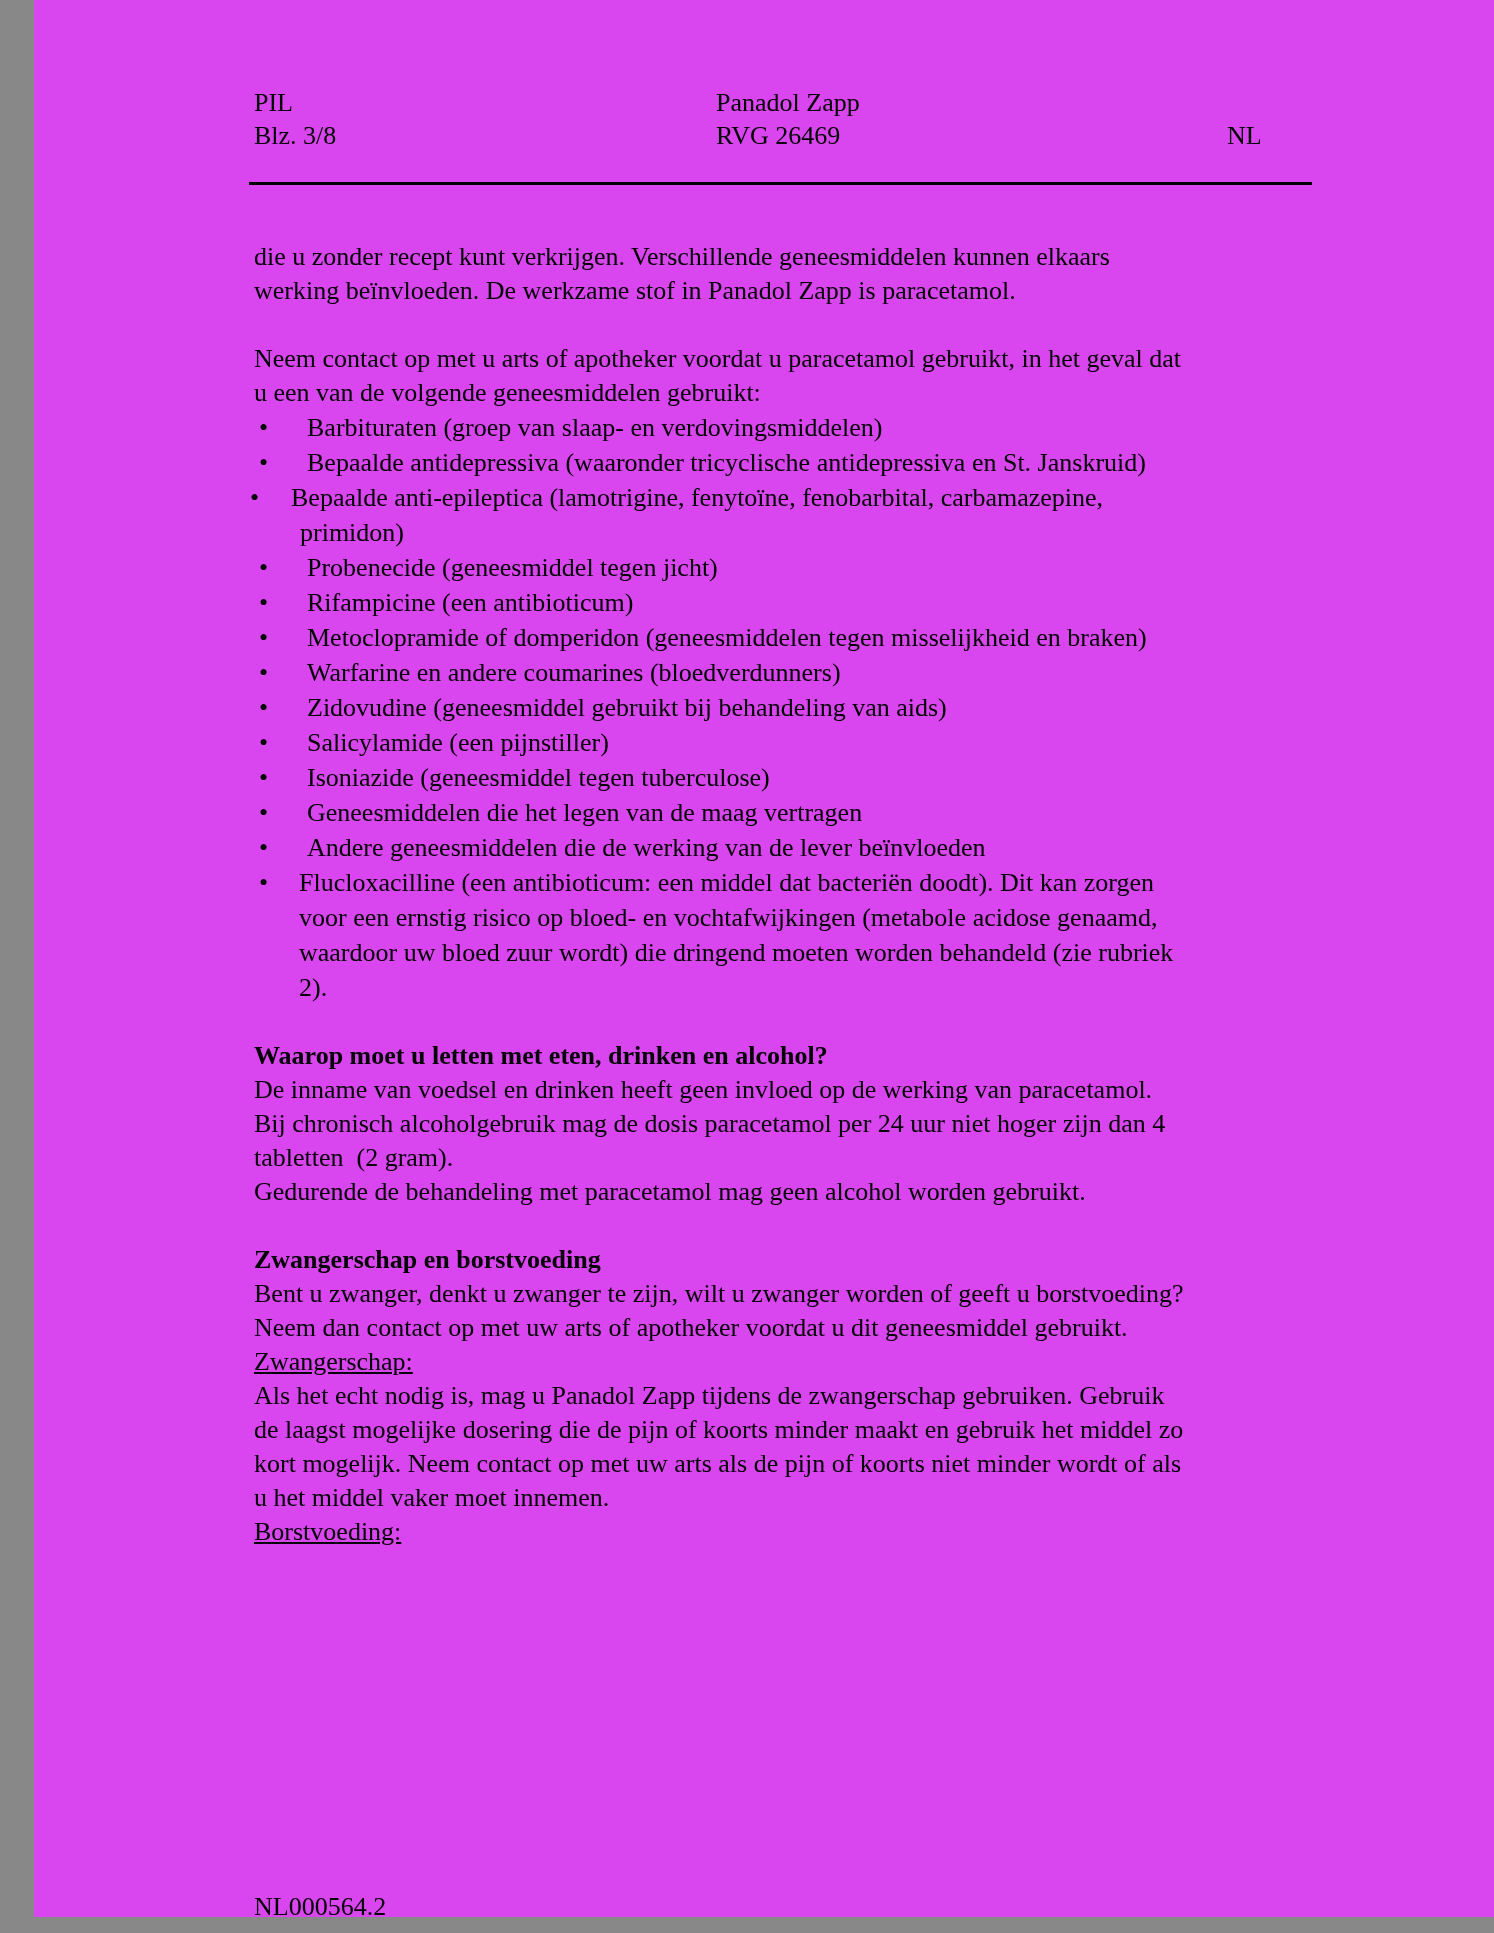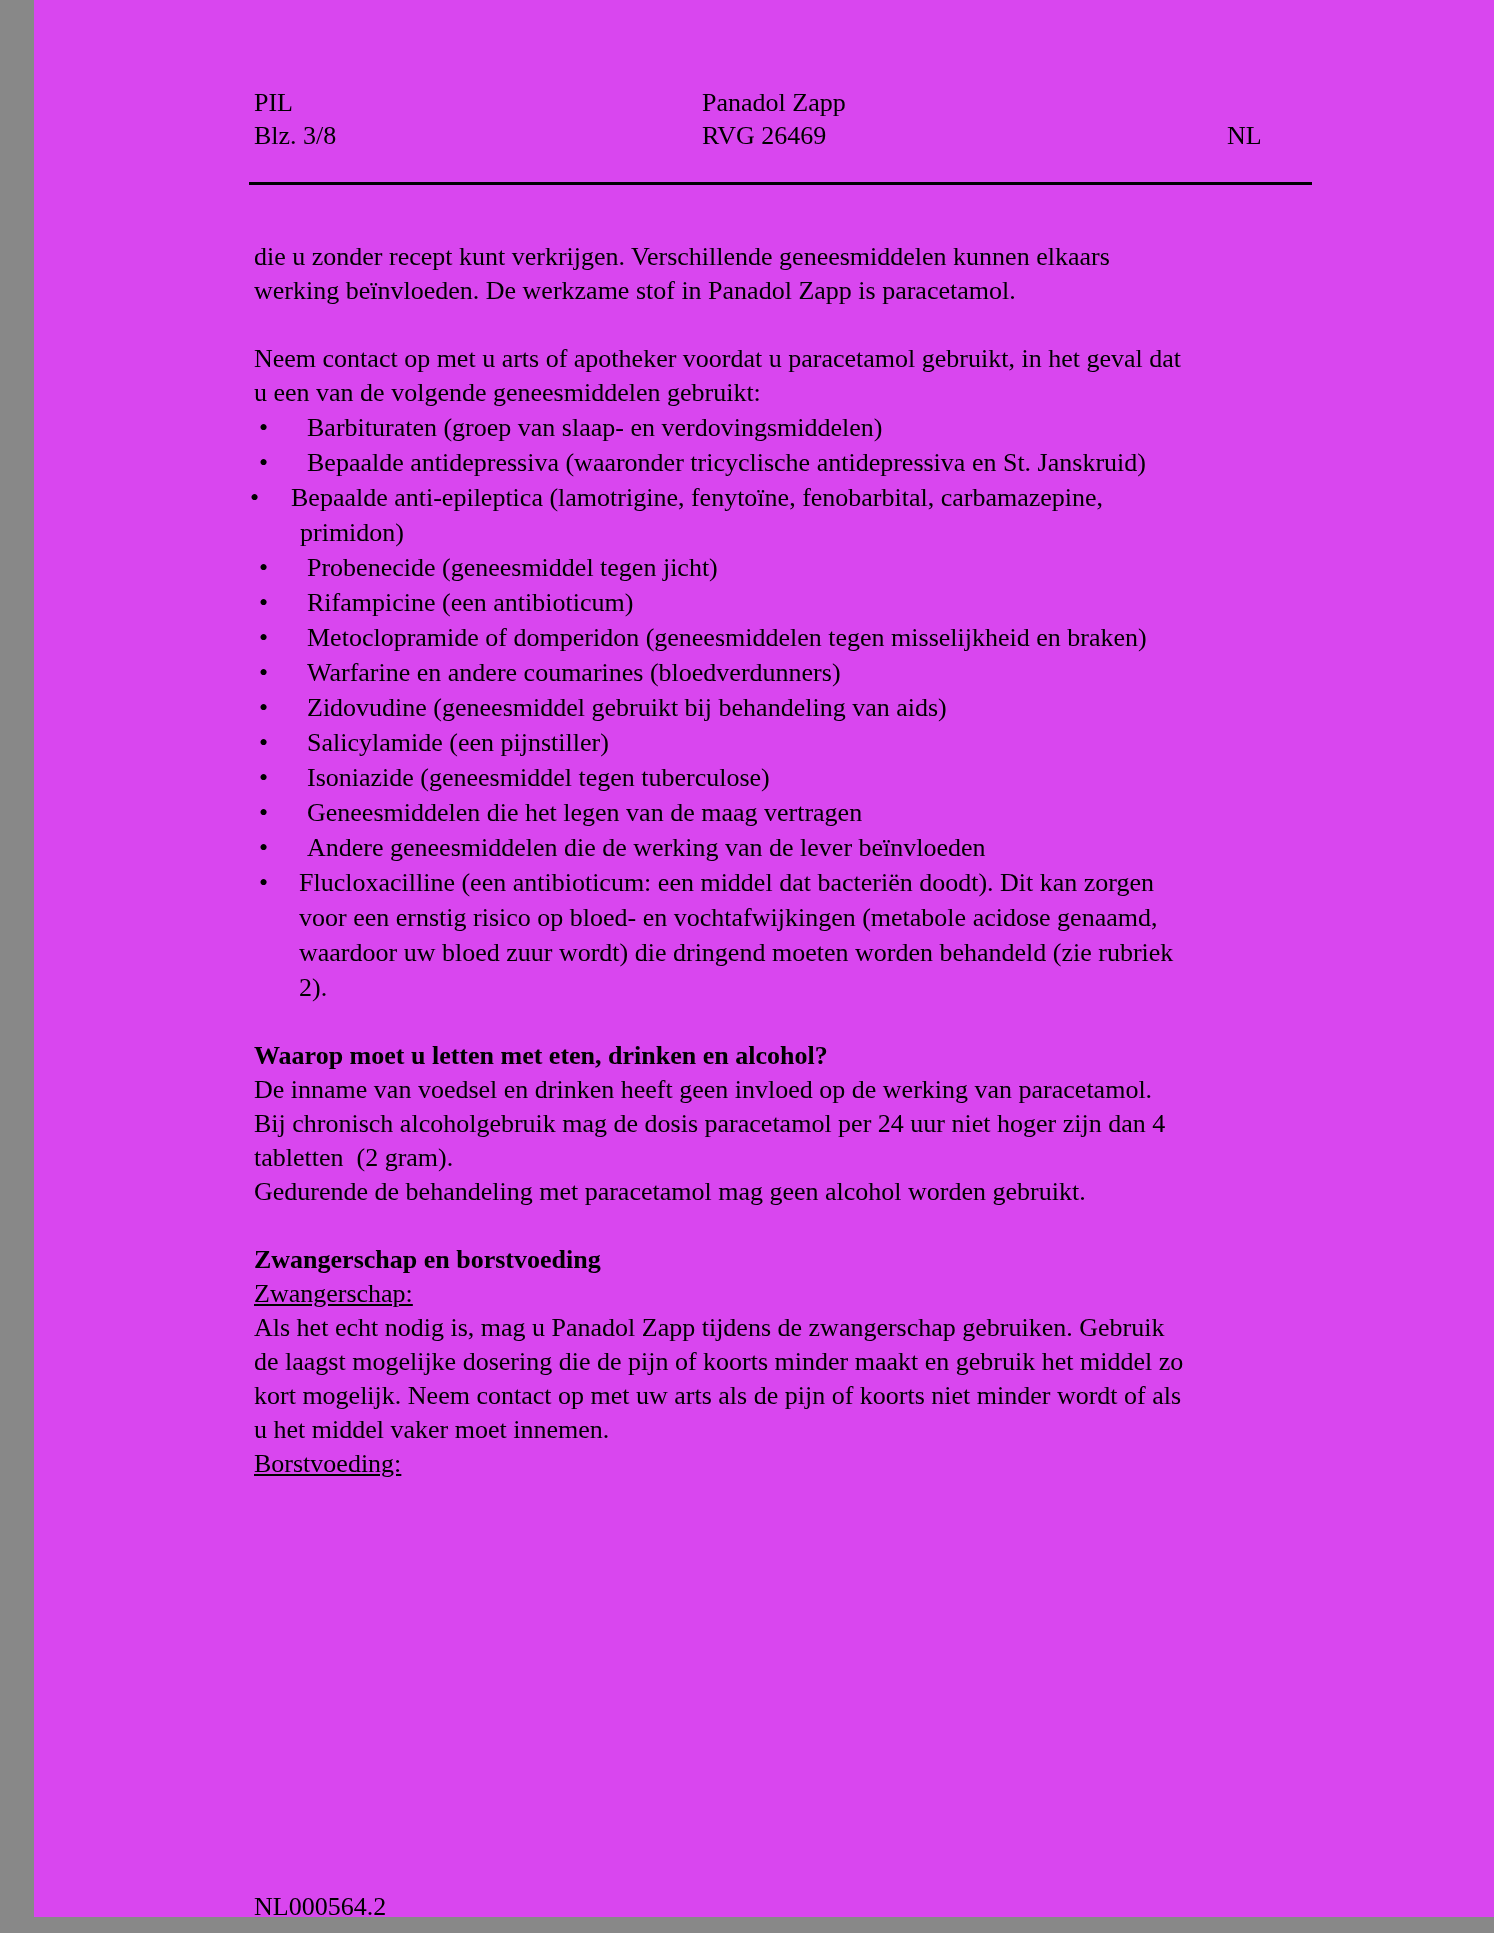--- a/index.html
+++ b/index.html
@@ -8,21 +8,21 @@
     width:1494px;height:1917px;
     background:#d946ef;
     font-family:"Liberation Serif","DejaVu Serif",serif;
     font-size:26px;
     color:#000;
     overflow:hidden;
     margin-left:34px;
   }
   
   .hdr-left{position:absolute;left:220px;top:86px;line-height:33px;white-space:pre;}
-  .hdr-center{position:absolute;left:668px;top:86px;line-height:33px;white-space:pre;font-family:Liberation Serif, serif;}
+  .hdr-center{position:absolute;left:682px;top:86px;line-height:33px;white-space:pre;font-family:Liberation Serif, serif;}
   .hdr-right{position:absolute;left:1193px;top:119px;line-height:33px;}
   .hdr-rule{position:absolute;left:215px;top:182px;width:1063px;height:0;border-top:3px solid #000;}
   
   .main{position:absolute;left:220px;top:240px;width:1040px;}
   .lines{white-space:pre;line-height:34px;margin:0;}
   .gap-before{margin-top:34px;}
   .bold-heading{font-weight:bold;line-height:34px;margin:34px 0 0 0;white-space:pre;}
   .ul-label{line-height:34px;margin:0;}
   .ul-label span{text-decoration:underline;}
   
@@ -85,20 +85,22 @@
     </ul>
 
 
     <p class="bold-heading">Waarop moet u letten met eten, drinken en alcohol?</p>
     <p class="lines">De inname van voedsel en drinken heeft geen invloed op de werking van paracetamol.
 Bij chronisch alcoholgebruik mag de dosis paracetamol per 24 uur niet hoger zijn dan 4
 tabletten  (2 gram).
 Gedurende de behandeling met paracetamol mag geen alcohol worden gebruikt.</p>
 
     <p class="bold-heading">Zwangerschap en borstvoeding</p>
+    <p class="lines">Bent u zwanger, denkt u zwanger te zijn, wilt u zwanger worden of geeft u borstvoeding?
+Neem dan contact op met uw arts of apotheker voordat u dit geneesmiddel gebruikt.</p>
 
     <div class="ul-label"><span>Zwangerschap:</span></div>
     <p class="lines">Als het echt nodig is, mag u Panadol Zapp tijdens de zwangerschap gebruiken. Gebruik
 de laagst mogelijke dosering die de pijn of koorts minder maakt en gebruik het middel zo
 kort mogelijk. Neem contact op met uw arts als de pijn of koorts niet minder wordt of als
 u het middel vaker moet innemen.</p>
 
     <div class="ul-label"><span>Borstvoeding:</span></div>
 
   </div>

